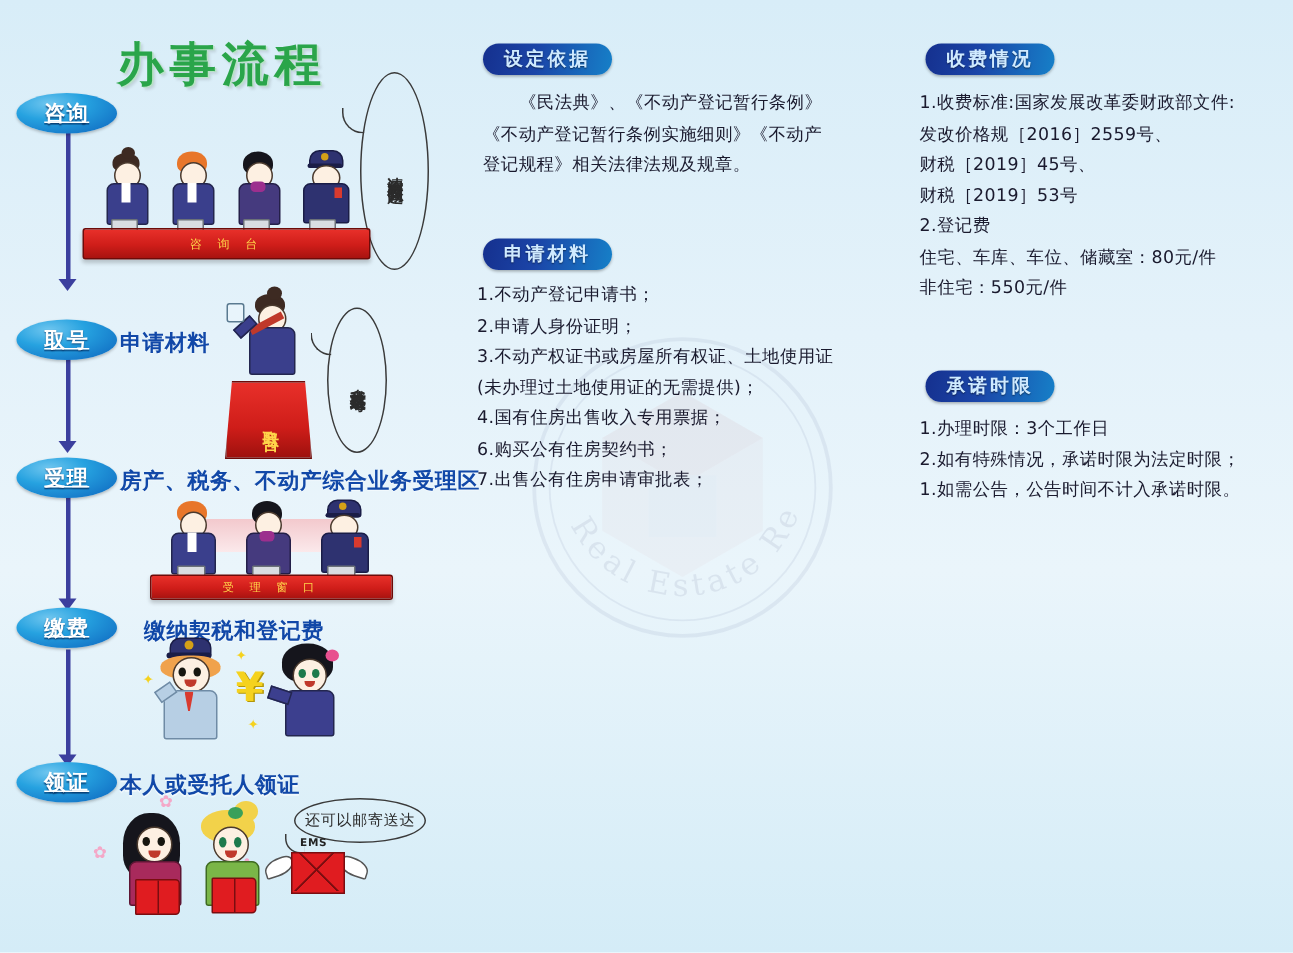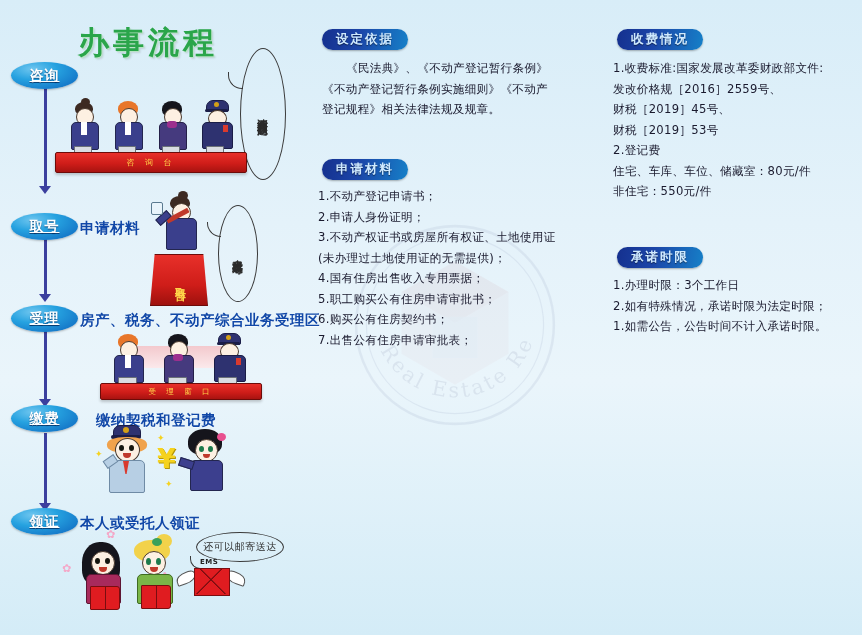--- a/index.html
+++ b/index.html
@@ -336,21 +336,20 @@
 
   <div class="pill" style="left:322px;top:29px;">设定依据</div>
   <div class="body-text indent" style="left:322px;top:58px;width:232px;">《民法典》、《不动产登记暂行条例》《不动产登记暂行条例实施细则》《不动产登记规程》相关法律法规及规章。</div>
 
   <div class="pill" style="left:322px;top:159px;">申请材料</div>
   <div class="body-text" style="left:318px;top:186px;width:240px;">
     <p>1.不动产登记申请书；</p>
     <p>2.申请人身份证明；</p>
     <p>3.不动产权证书或房屋所有权证、土地使用证(未办理过土地使用证的无需提供)；</p>
     <p>4.国有住房出售收入专用票据；</p>
-    <p>5.职工购买公有住房申请审批书；</p>
     <p>6.购买公有住房契约书；</p>
     <p>7.出售公有住房申请审批表；</p>
   </div>
 
   <div class="pill" style="left:617px;top:29px;">收费情况</div>
   <div class="body-text" style="left:613px;top:58px;width:238px;">
     <p>1.收费标准:国家发展改革委财政部文件:</p>
     <p>发改价格规［2016］2559号、</p>
     <p>财税［2019］45号、</p>
     <p>财税［2019］53号</p>

